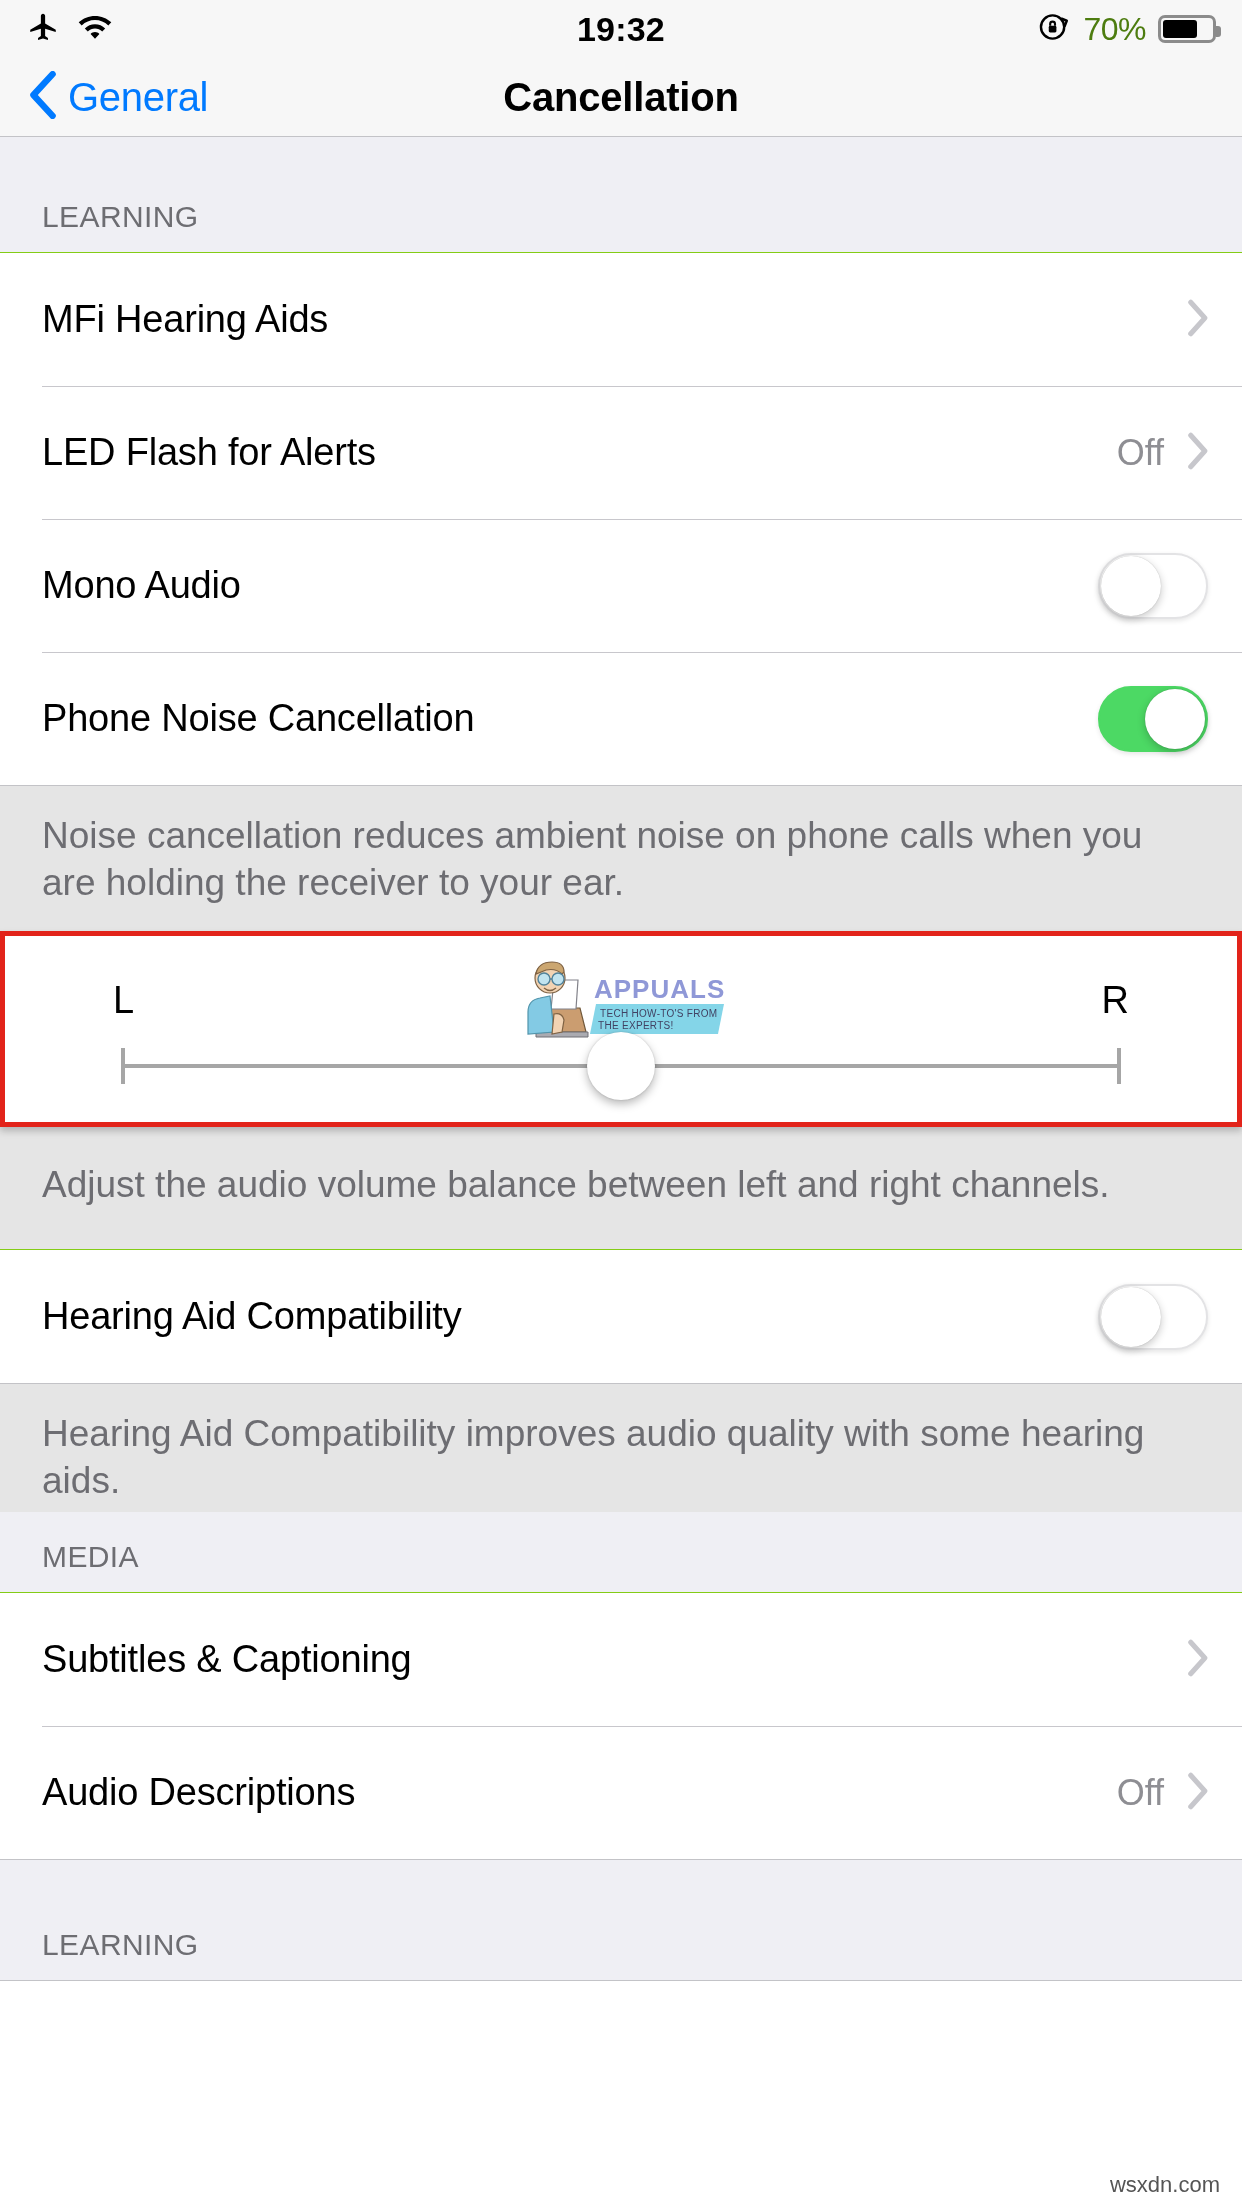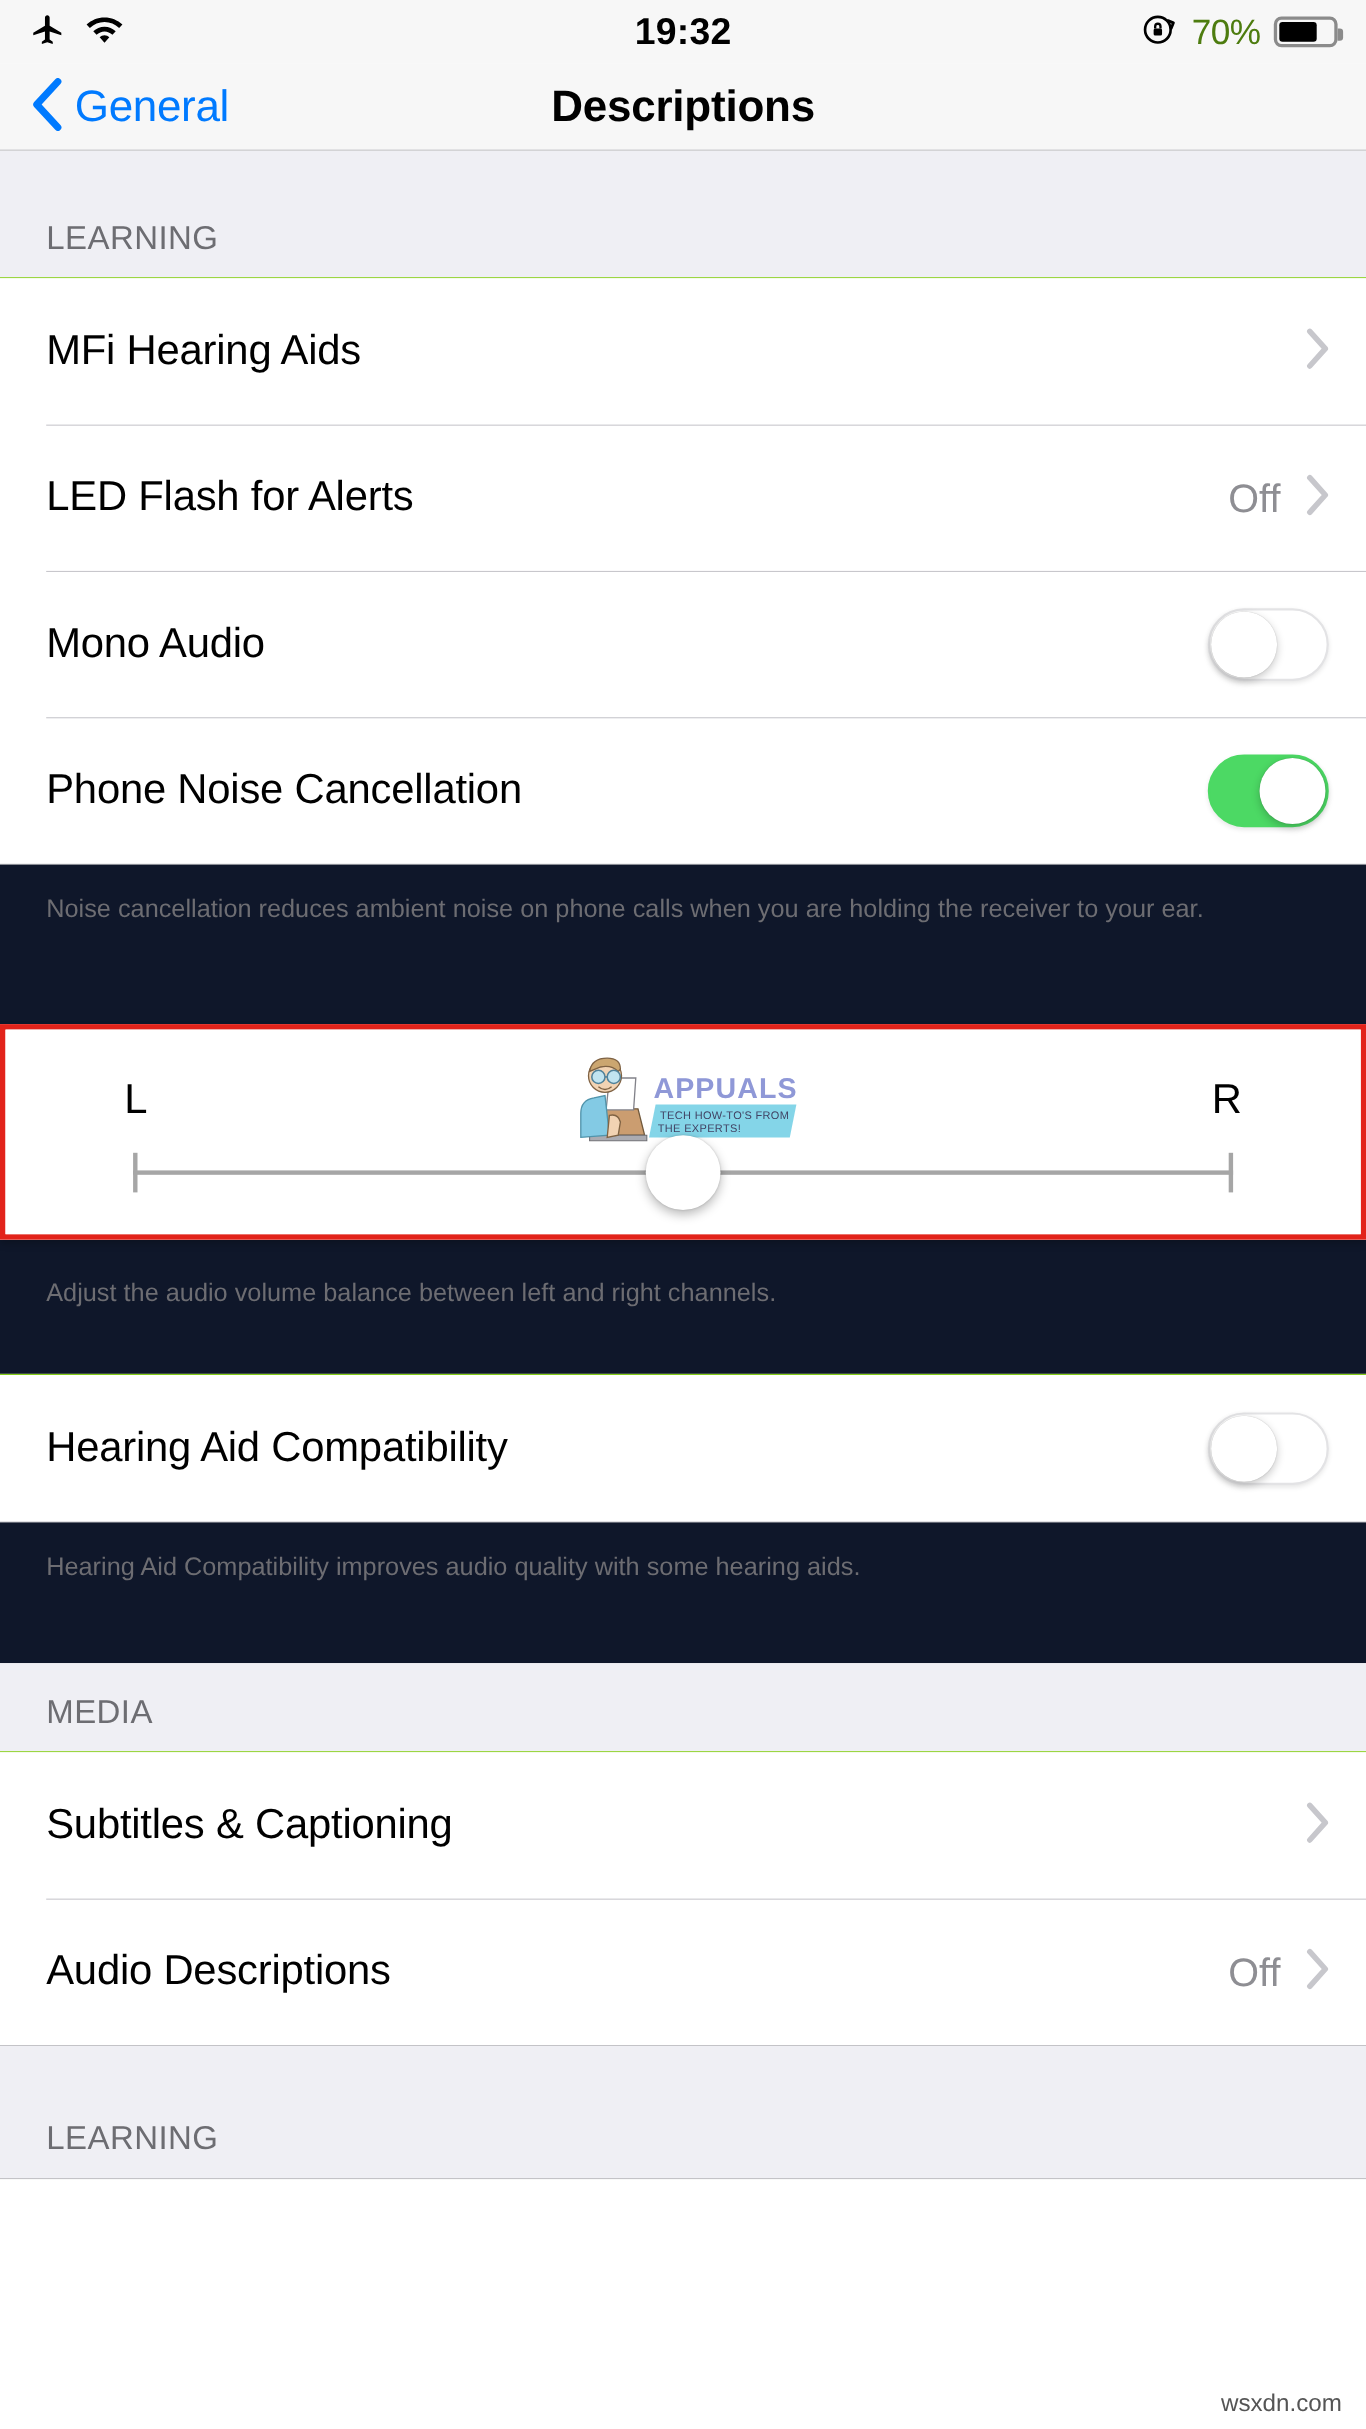--- a/index.html
+++ b/index.html
@@ -80,23 +80,23 @@
   
   .group-header{
     background:#efeff4;
     color:#6d6d72;
     font-size:30px;
     letter-spacing:0.4px;
     display:flex; align-items:flex-end;
     padding:0 0 18px 42px;
   }
   .group-footer{
-    background:#0f172a;
+    background:#e5e5e5;
     color:#6d6d72;
-    font-size:23px;
+    font-size:37px;
     line-height:1.28;
     padding:26px 50px 26px 42px;
   }
 
   .cell-group{
     background:#fff;
     border-top:1px solid #84cc16;
     border-bottom:1px solid #c3c3c7;
   }
   .cell{
@@ -255,21 +255,21 @@
 
   <div class="navbar">
     <div class="nav-back">
       <span class="chev-back">
         <svg width="30" height="48" viewBox="0 0 18 30">
           <path d="M15 2 3 15l12 13" fill="none" stroke="#007aff" stroke-width="4" stroke-linecap="round" stroke-linejoin="round"></path>
         </svg>
       </span>
       <span class="nav-back-label">General</span>
     </div>
-    <div class="nav-title">Descriptions</div>
+    <div class="nav-title">Cancellation</div>
   </div>
 
   <div class="group-header" style="height:115px;">LEARNING</div>
 
   <div class="cell-group">
 
     <div class="cell">
       <span class="cell-title">MFi Hearing Aids</span>
       <span class="cell-right">
         <span class="chev">

